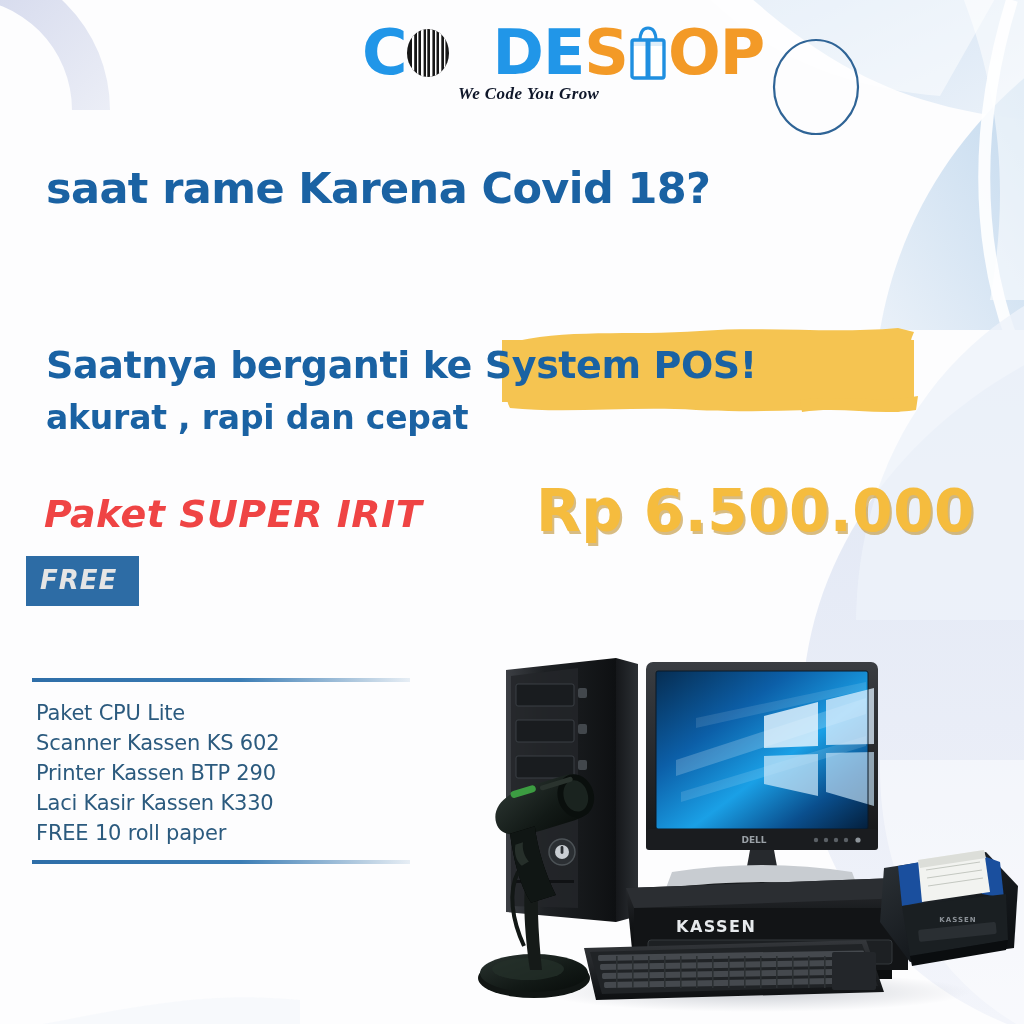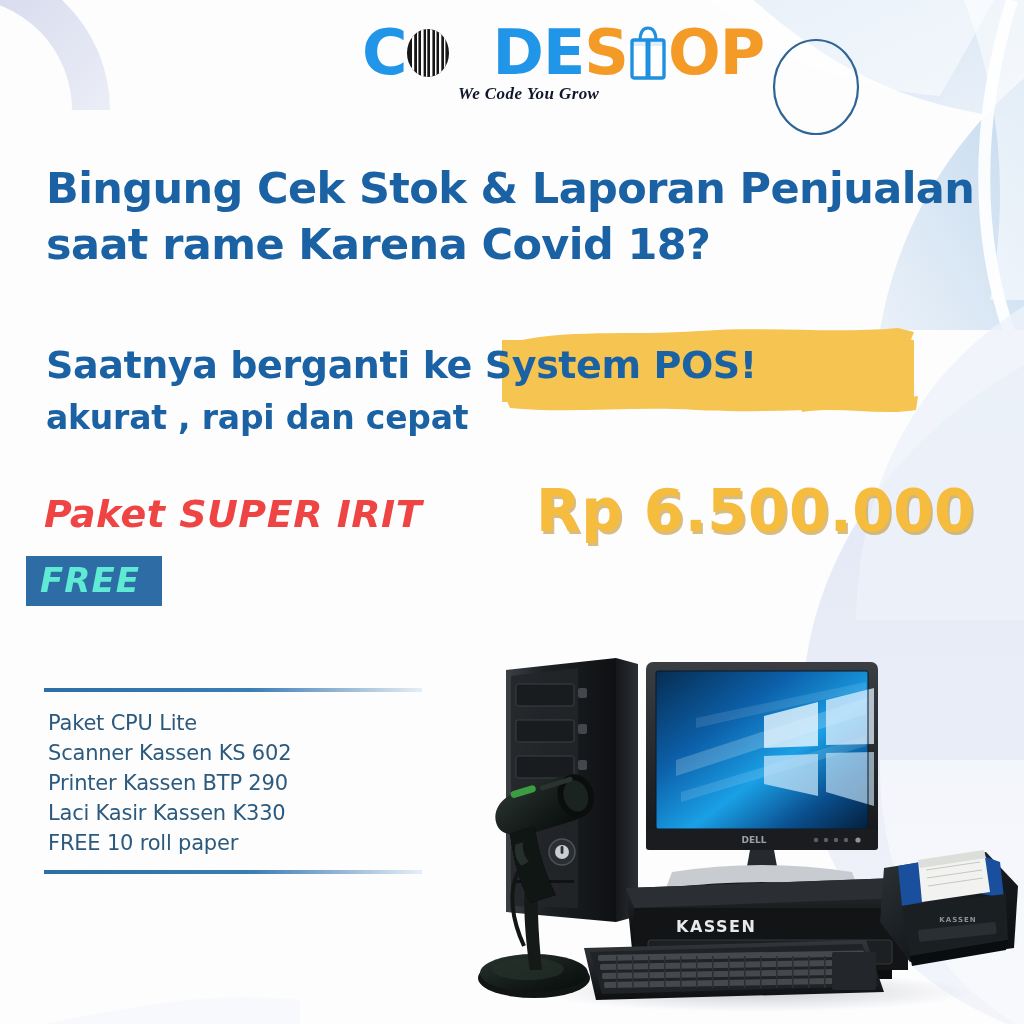--- a/index.html
+++ b/index.html
@@ -79,39 +79,39 @@
     position:absolute;left:44px;top:492px;white-space:nowrap;
     color:#ef4444;font-family:"DejaVu Sans",sans-serif;
     font-weight:bold;font-style:italic;font-size:38px;letter-spacing:.5px;
   }
   #free-badge{
     position:absolute;left:26px;top:556px;
     background:#2d6ca5;padding:5px 22px 7px 14px;
     display:inline-block;
   }
   #free-badge span{
-    color:#5eead4;font-family:"DejaVu Sans",sans-serif;
-    font-weight:bold;font-style:italic;font-size:34px;letter-spacing:1px;
+    color:#e5e5e5;font-family:"DejaVu Sans",sans-serif;
+    font-weight:bold;font-style:italic;font-size:26px;letter-spacing:1px;
     line-height:38px;display:block;
   }
 
   
   #price-block{position:absolute;left:536px;top:478px;width:430px;}
   #price-only,#price-amount{
     display:block;white-space:nowrap;
     color:#f5bc3e;
     font-family:"DejaVu Sans",sans-serif;
     font-weight:bold;letter-spacing:.5px;
     text-shadow:2px 3px 0 rgba(186,135,28,.55);
   }
   #price-only{font-size:55px;line-height:58px;}
   #price-amount{font-size:58px;line-height:66px;margin-top:0;}
 
   
-  #features{position:absolute;left:44px;top:678px;width:378px;margin-top:10px;}
+  #features{position:absolute;left:32px;top:678px;width:378px;}
   .feat-rule{
     height:4px;width:100%;
     background:linear-gradient(to right,#2e6ea8 0%,#3b7db5 55%,#b9cfe2 88%,#e7eef5 100%);
   }
   #feat-items{padding:16px 0 12px 4px;}
   .feat-item{
     display:block;white-space:nowrap;
     color:#2b5a7e;font-family:"DejaVu Sans",sans-serif;
     font-size:21px;line-height:30px;letter-spacing:-.2px;
   }
@@ -199,21 +199,20 @@
           <rect x="5" y="15" width="32" height="6" fill="#1f8fe0" opacity="0.15"></rect>
         </svg>
       </span>
 
       <span class="lg-op">OP</span>
     </div>
     <div id="logo-tagline">We Code You Grow</div>
   </div>
 
   <div id="headline">
-    <span class="hl-line">Bingung Cek Stok &amp; Laporan Penjualan</span>
     <span class="hl-line">saat rame Karena Covid 18?</span>
   </div>
 
   <div id="subhead">
     <svg id="swash" viewBox="0 0 420 96" xmlns="http://www.w3.org/2000/svg">
       <path fill="#f5c451" d="M6,22 C60,6 130,14 200,9 C268,4 330,12 398,6 L414,10
         C406,26 412,44 404,62 C396,82 410,86 398,90 C330,84 262,92 196,88
         C132,84 66,92 10,86 C2,72 12,56 4,40 Z"></path>
       <rect x="2" y="18" width="412" height="62" fill="#f5c451"></rect>
       <path fill="#f5c451" d="M0,30 C40,24 70,34 98,28 L96,40 C60,46 32,38 0,44 Z"></path>

